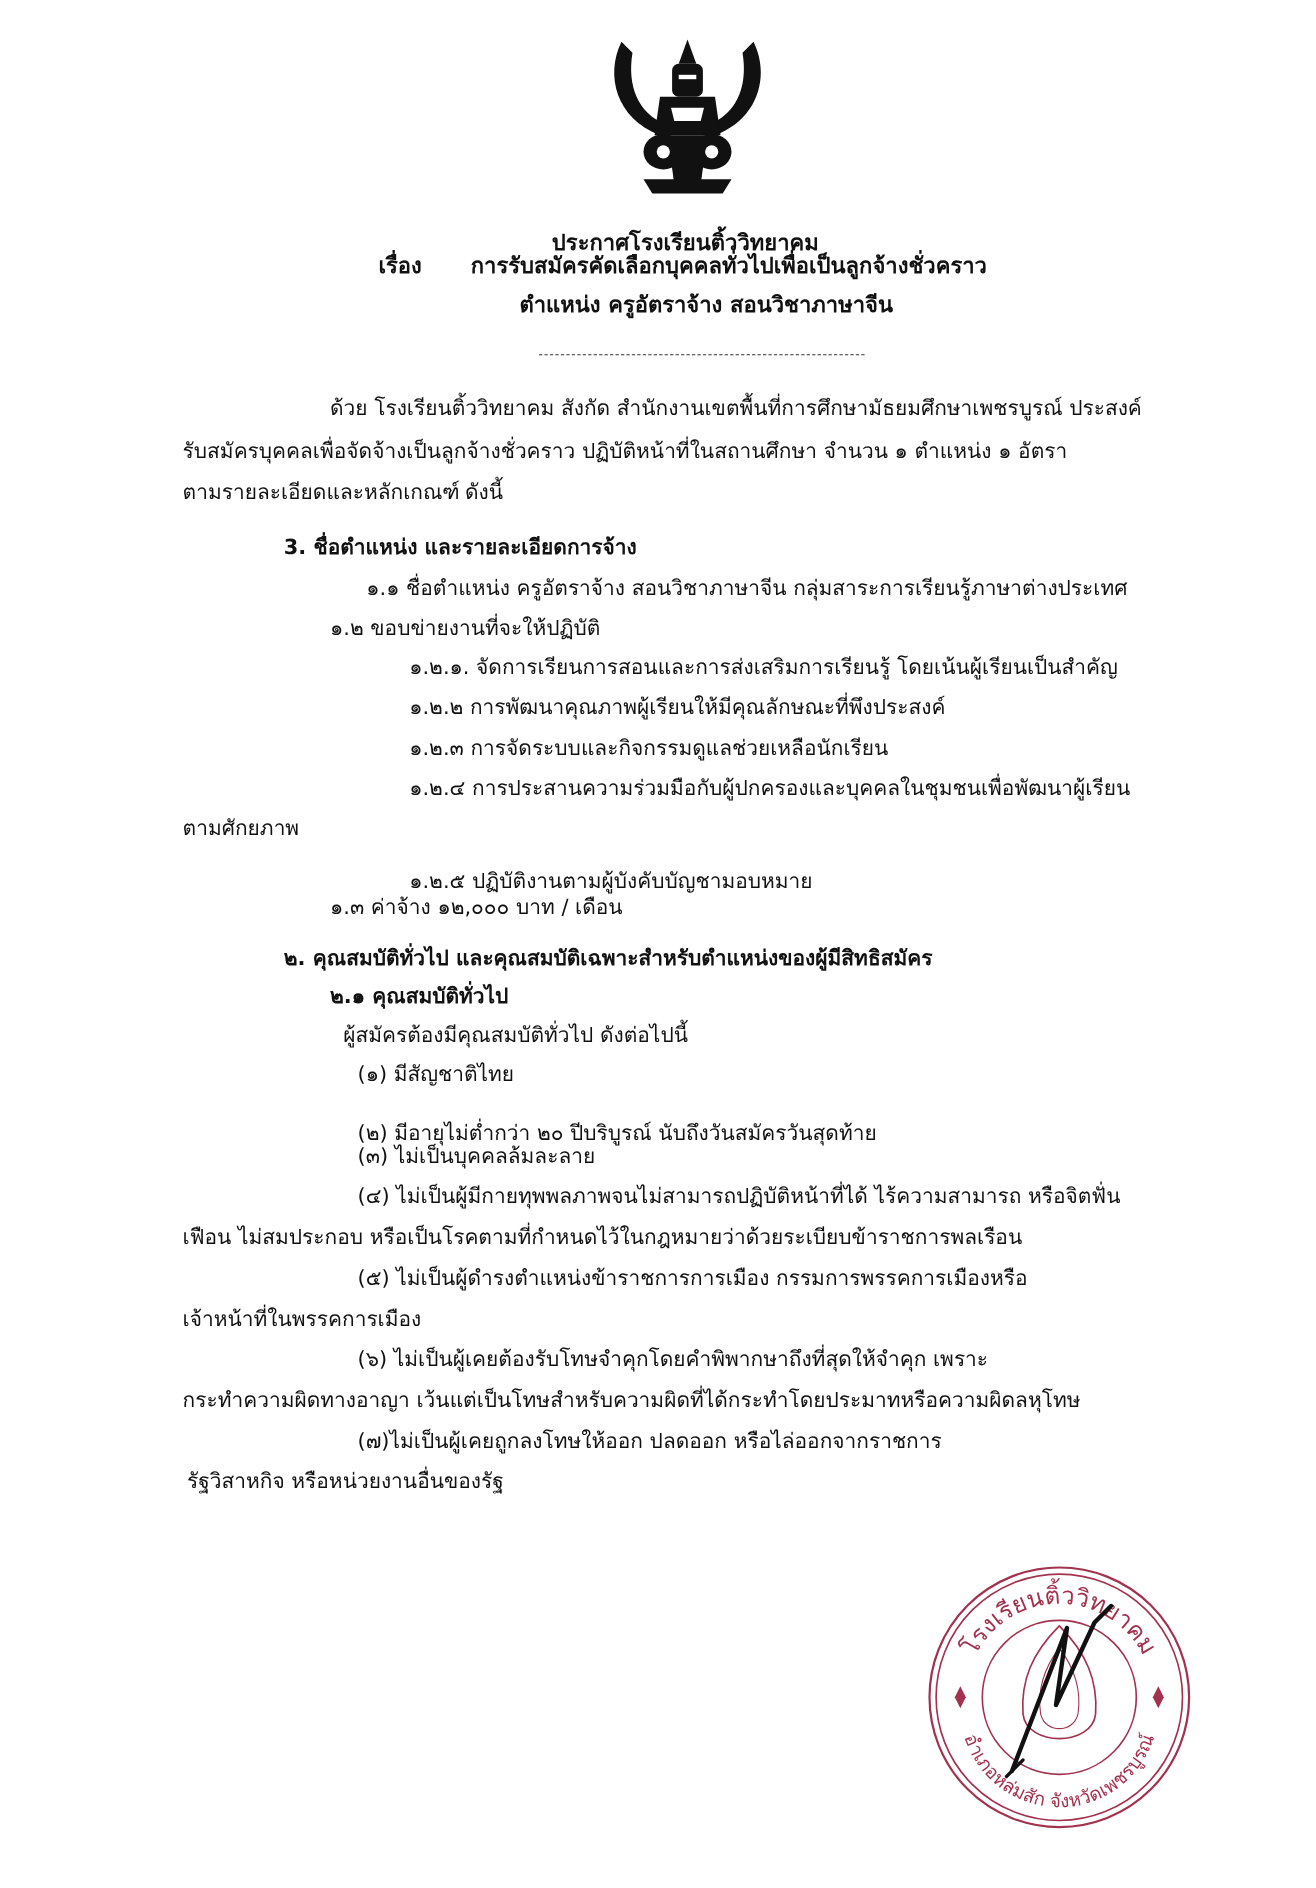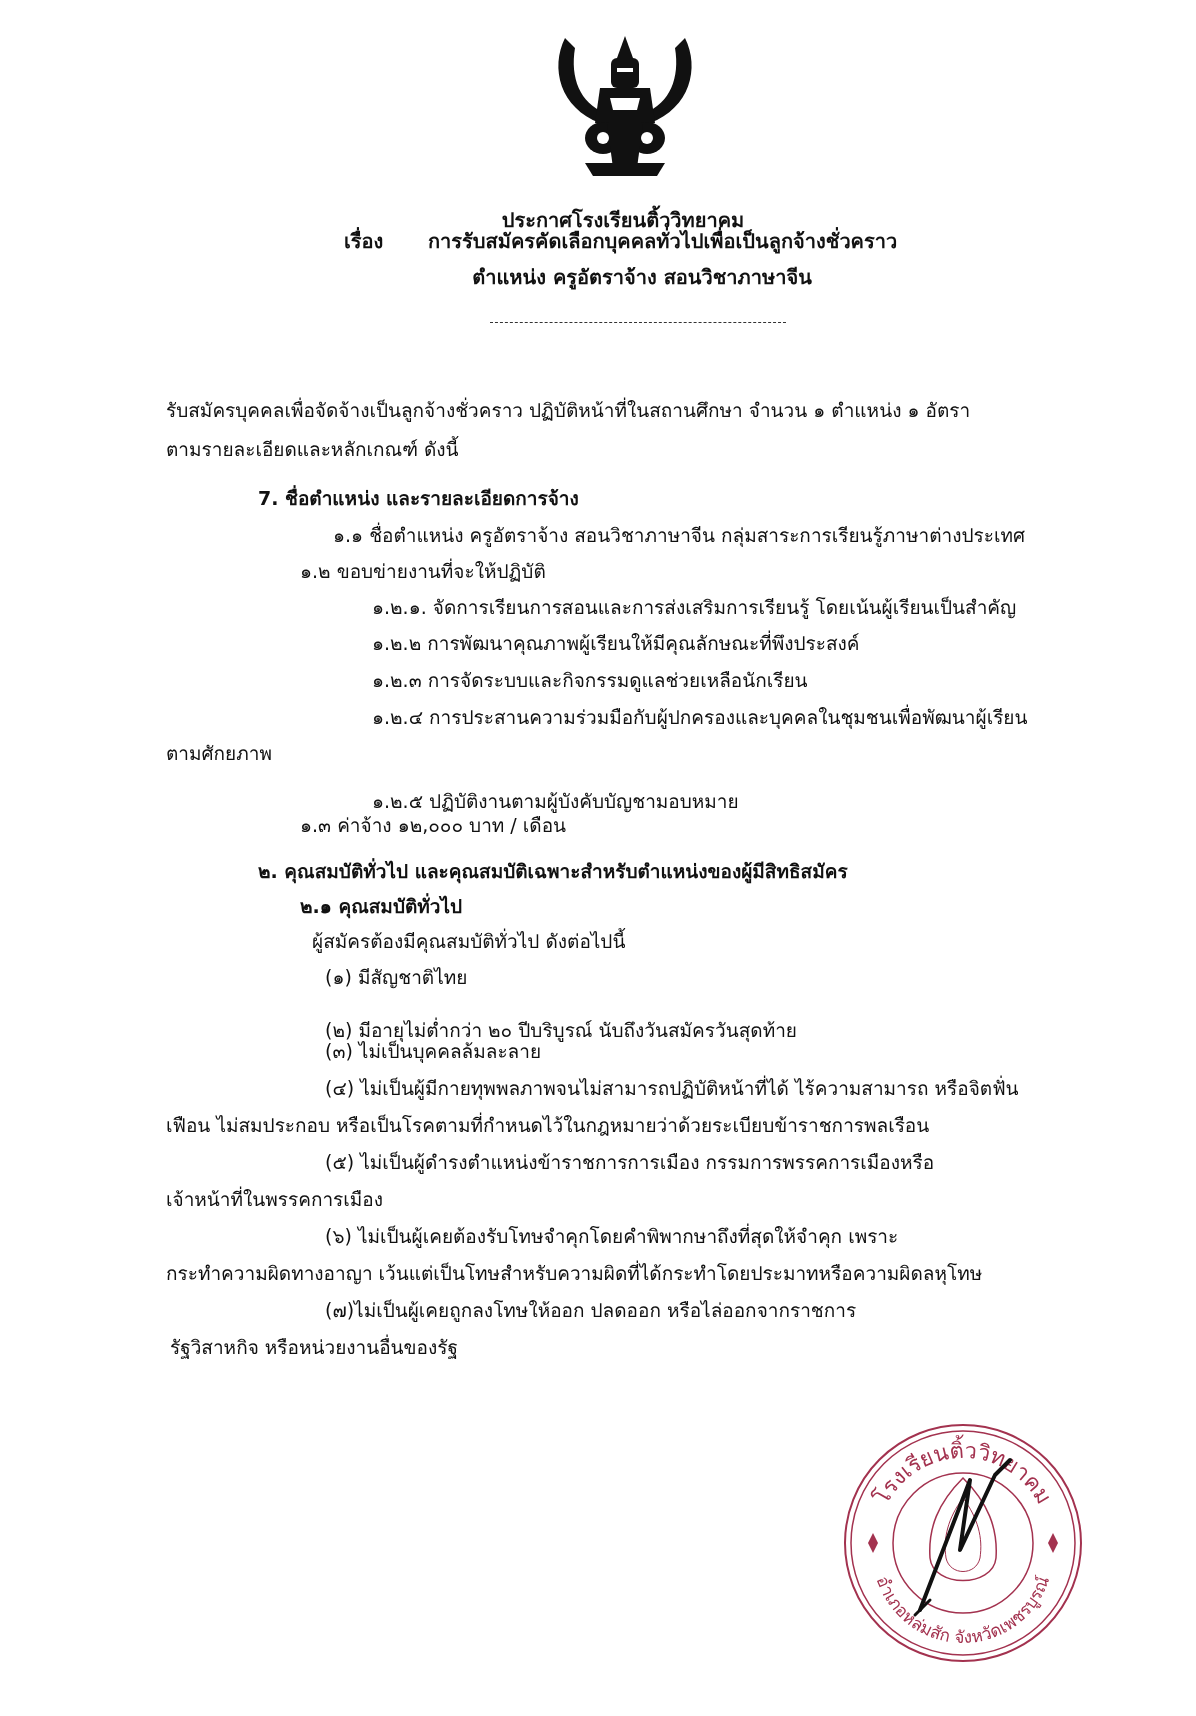--- a/index.html
+++ b/index.html
@@ -40,24 +40,25 @@
       <circle cx="102" cy="110" r="6"></circle>
     </g>
   </svg>
 
   <div class="line hdr" style="top:207px;padding-left:25px;">ประกาศโรงเรียนติ้ววิทยาคม</div>
   <div class="line b" style="top:228px; left:344px; font-size:20px;">เรื่อง</div>
   <div class="line b" style="top:228px; left:428px; font-size:20px;">การรับสมัครคัดเลือกบุคคลทั่วไปเพื่อเป็นลูกจ้างชั่วคราว</div>
   <div class="line hdr" style="top:264px;padding-left:44px;">ตำแหน่ง ครูอัตราจ้าง สอนวิชาภาษาจีน</div>
   <div class="sep"></div>
 
+  <div class="line" style="top:358px; left:300px;">ด้วย โรงเรียนติ้ววิทยาคม สังกัด สำนักงานเขตพื้นที่การศึกษามัธยมศึกษาเพชรบูรณ์ ประสงค์</div>
   <div class="line" style="top:397px; left:166px;">รับสมัครบุคคลเพื่อจัดจ้างเป็นลูกจ้างชั่วคราว ปฏิบัติหน้าที่ในสถานศึกษา จำนวน ๑ ตำแหน่ง ๑ อัตรา</div>
-  <div class="line" style="top:436px; left:166px;">ตามรายละเอียดและหลักเกณฑ์ ดังนี้</div>
+  <div class="line" style="top:436px; left:166px;font-family:Liberation Serif, serif;">ตามรายละเอียดและหลักเกณฑ์ ดังนี้</div>
 
-  <div class="line b" style="top:485px; left:258px;">7. ชื่อตำแหน่ง  และรายละเอียดการจ้าง</div>
+  <div class="line b" style="top:485px; left:258px;">3. ชื่อตำแหน่ง  และรายละเอียดการจ้าง</div>
   <div class="line" style="top:522px; left:300px;margin-left:33px;">๑.๑  ชื่อตำแหน่ง   ครูอัตราจ้าง สอนวิชาภาษาจีน กลุ่มสาระการเรียนรู้ภาษาต่างประเทศ</div>
   <div class="line" style="top:558px; left:300px;">๑.๒  ขอบข่ายงานที่จะให้ปฏิบัติ</div>
   <div class="line" style="top:594px; left:372px;">๑.๒.๑. จัดการเรียนการสอนและการส่งเสริมการเรียนรู้ โดยเน้นผู้เรียนเป็นสำคัญ</div>
   <div class="line" style="top:630px; left:372px;">๑.๒.๒  การพัฒนาคุณภาพผู้เรียนให้มีคุณลักษณะที่พึงประสงค์</div>
   <div class="line" style="top:667px; left:372px;">๑.๒.๓  การจัดระบบและกิจกรรมดูแลช่วยเหลือนักเรียน</div>
   <div class="line" style="top:704px; left:372px;">๑.๒.๔  การประสานความร่วมมือกับผู้ปกครองและบุคคลในชุมชนเพื่อพัฒนาผู้เรียน</div>
   <div class="line" style="top:740px; left:166px;">ตามศักยภาพ</div>
   <div class="line" style="top:776px; left:372px;margin-top:12px;">๑.๒.๕ ปฏิบัติงานตามผู้บังคับบัญชามอบหมาย</div>
   <div class="line" style="top:812px; left:300px;">๑.๓   ค่าจ้าง ๑๒,๐๐๐  บาท / เดือน</div>
 

